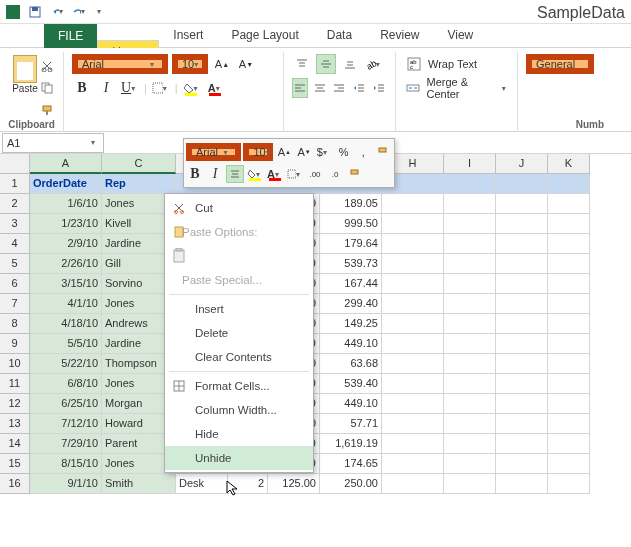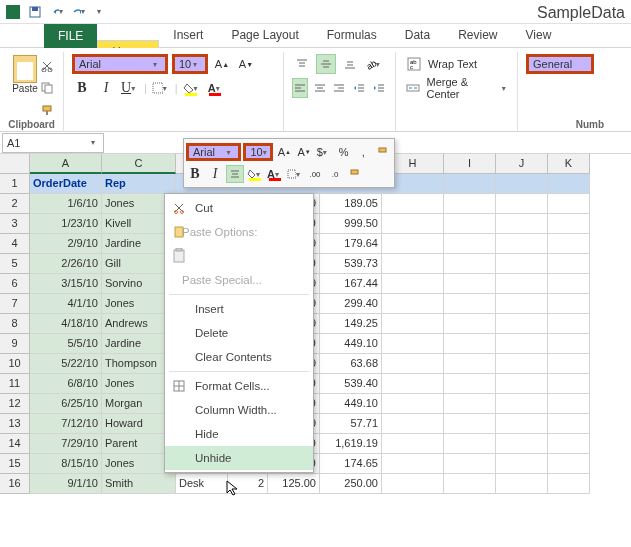--- a/index.html
+++ b/index.html
@@ -15,21 +15,21 @@
 .tabs { display:flex; height:24px; background:#fff; border-bottom:1px solid #d4d4d4; }
 .tab { padding:4px 14px 0 14px; font-size:12px; color:#444; cursor:pointer; }
 .tab.file { background:#217346; color:#fff; height:24px; line-height:16px;margin-left:44px; }
 .tab.active { color:#217346; border:1px solid #d4d4d4; border-bottom:1px solid #fff; background:#fde047; position:relative; top:16px; }
 
 
 .ribbon { height:84px; background:#fff; border-bottom:1px solid #d4d4d4; display:flex; padding:4px 0; position:relative; }
 .group { border-right:1px solid #e0e0e0; padding:0 8px; display:flex; flex-direction:column; justify-content:flex-start; height:80px; position:relative; }
 .group-label { position:absolute; bottom:2px; left:0; right:0; text-align:center; font-size:10px; color:#666;font-weight:bold; }
 .grp-row { display:flex; gap:4px; align-items:center; height:24px; }
-.combo { border:3px solid #c2410c; background:#c4b5fd; height:20px; font-size:11px; padding:0 4px; display:flex; align-items:center; }
+.combo { border:6px solid #c2410c; background:#fdba74; height:20px; font-size:11px; padding:0 4px; display:flex; align-items:center; }
 .rbtn { width:20px; height:20px; display:flex; align-items:center; justify-content:center; border:1px solid transparent; cursor:pointer; }
 .rbtn.active { background:#c8e6c8; border:1px solid #a0d0a0; }
 .paste-big { width:34px; height:44px; display:flex; flex-direction:column; align-items:center; justify-content:center; }
 .paste-icon { width:24px; height:28px; background:#f8d888; border:1px solid #c0a050; position:relative; }
 .paste-icon::after { content:""; position:absolute; top:6px; left:3px; right:3px; bottom:2px; background:#fff; }
 .drop { width:8px; color:#666; font-size:8px; }
 .bold-b { font-weight:bold; font-family:"Times New Roman"; font-size:14px; }
 .italic-i { font-style:italic; font-family:"Times New Roman"; font-size:14px; }
 .under-u { text-decoration:underline; font-family:"Times New Roman"; font-size:14px; }
 .fillbtn { position:relative; }
@@ -100,21 +100,20 @@
       <span class="drop">▾</span>
     </div>
 </div>
 <div class="title-text">SampleData</div>
 
 <div class="tabs">
   <div class="tab file">FILE</div>
   <div class="tab active">Home</div>
   <div class="tab">Insert</div>
   <div class="tab">Page Layout</div>
-  <div class="tab">Formulas</div>
   <div class="tab">Data</div>
   <div class="tab">Review</div>
   <div class="tab">View</div>
 </div>
 
 <div class="ribbon">
   <div class="group" style="width:64px;">
     <div class="paste-big">
       <div class="paste-icon"></div>
       <span style="font-size:10px;">Paste</span>

